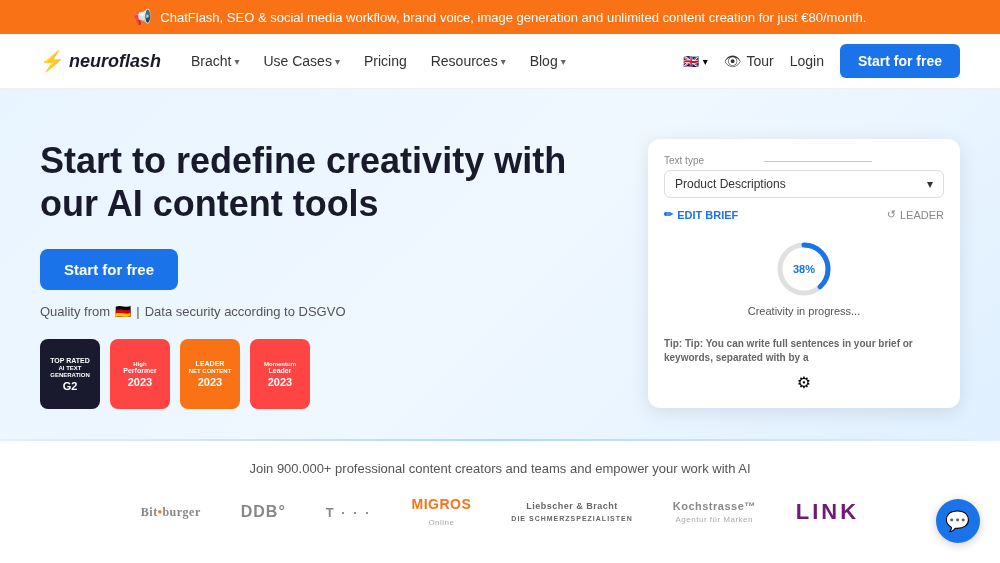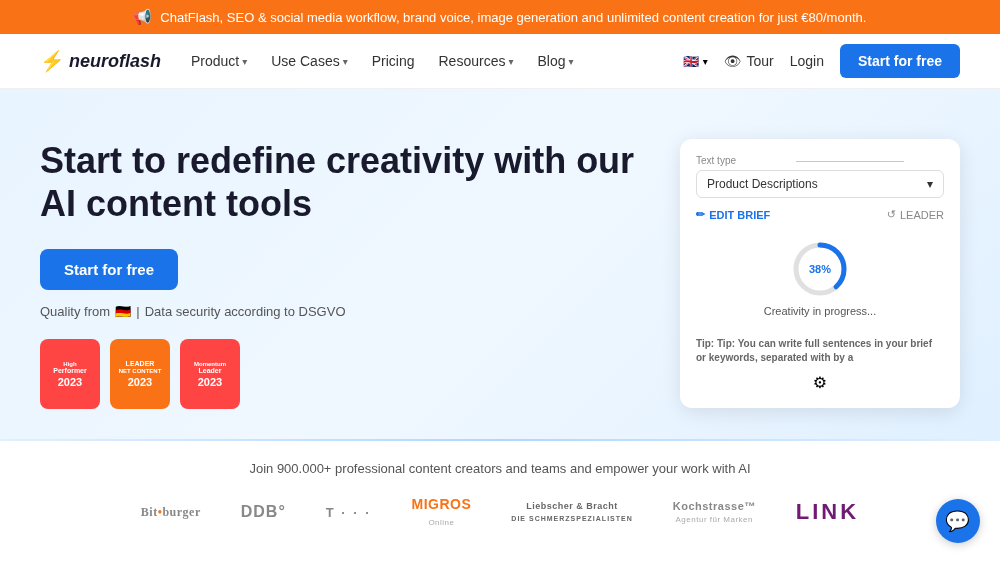--- a/index.html
+++ b/index.html
@@ -151,21 +151,21 @@
     .badge-1 { background: #1a1a2e; color: white; }
     .badge-2 { background: #ff4444; color: white; }
     .badge-3 { background: #f97316; color: white; }
     .badge-4 { background: #ff4444; color: white; }
     .badge .badge-year { font-size: 11px; font-weight: 700; margin-top: 2px; }
     .badge .badge-title { font-size: 7px; font-weight: 800; }
     .badge .badge-sub { font-size: 6px; margin-top: 1px; }
 
     
     .hero-right {
-      width: 280px;
+      width: 312px;
       z-index: 2;
     }
     .ui-card {
       background: white;
       border-radius: 12px;
       padding: 16px;
       box-shadow: 0 4px 20px rgba(0,0,0,0.1);
       font-size: 12px;
     }
     .ui-card-row {
@@ -327,21 +327,21 @@
   <span>ChatFlash, SEO &amp; social media workflow, brand voice, image generation and unlimited content creation for just €80/month.</span>
 </div>
 
 <nav>
   <div class="nav-logo">
     <span class="logo-icon">⚡</span>
     <span class="logo-text">neuroflash</span>
   </div>
   <div class="nav-links">
     <div class="nav-item">
-      <span>Product</span>
+      <span>Bracht</span>
       <span class="arrow">▾</span>
     </div>
     <div class="nav-item">
       <span>Use Cases</span>
       <span class="arrow">▾</span>
     </div>
     <div class="nav-item">
       <span>Pricing</span>
     </div>
     <div class="nav-item">
@@ -371,20 +371,26 @@
   <div class="hero-left">
     <h1 class="hero-title">Start to redefine creativity with our AI content tools</h1>
     <button class="btn-start-hero">Start for free</button>
     <div class="quality-text">
       <span>Quality from</span>
       <span>🇩🇪</span>
       <span>|</span>
       <span>Data security according to DSGVO</span>
     </div>
     <div class="badges">
+      <div class="badge badge-1">
+        <div class="badge-title">TOP RATED</div>
+        <div class="badge-sub">AI TEXT</div>
+        <div class="badge-sub">GENERATION</div>
+        <div class="badge-year">G2</div>
+      </div>
       <div class="badge badge-2">
         <div class="badge-sub">High</div>
         <div class="badge-title">Performer</div>
         <div class="badge-year">2023</div>
       </div>
       <div class="badge badge-3">
         <div class="badge-title">LEADER</div>
         <div class="badge-sub">NET CONTENT</div>
         <div class="badge-year">2023</div>
       </div>

